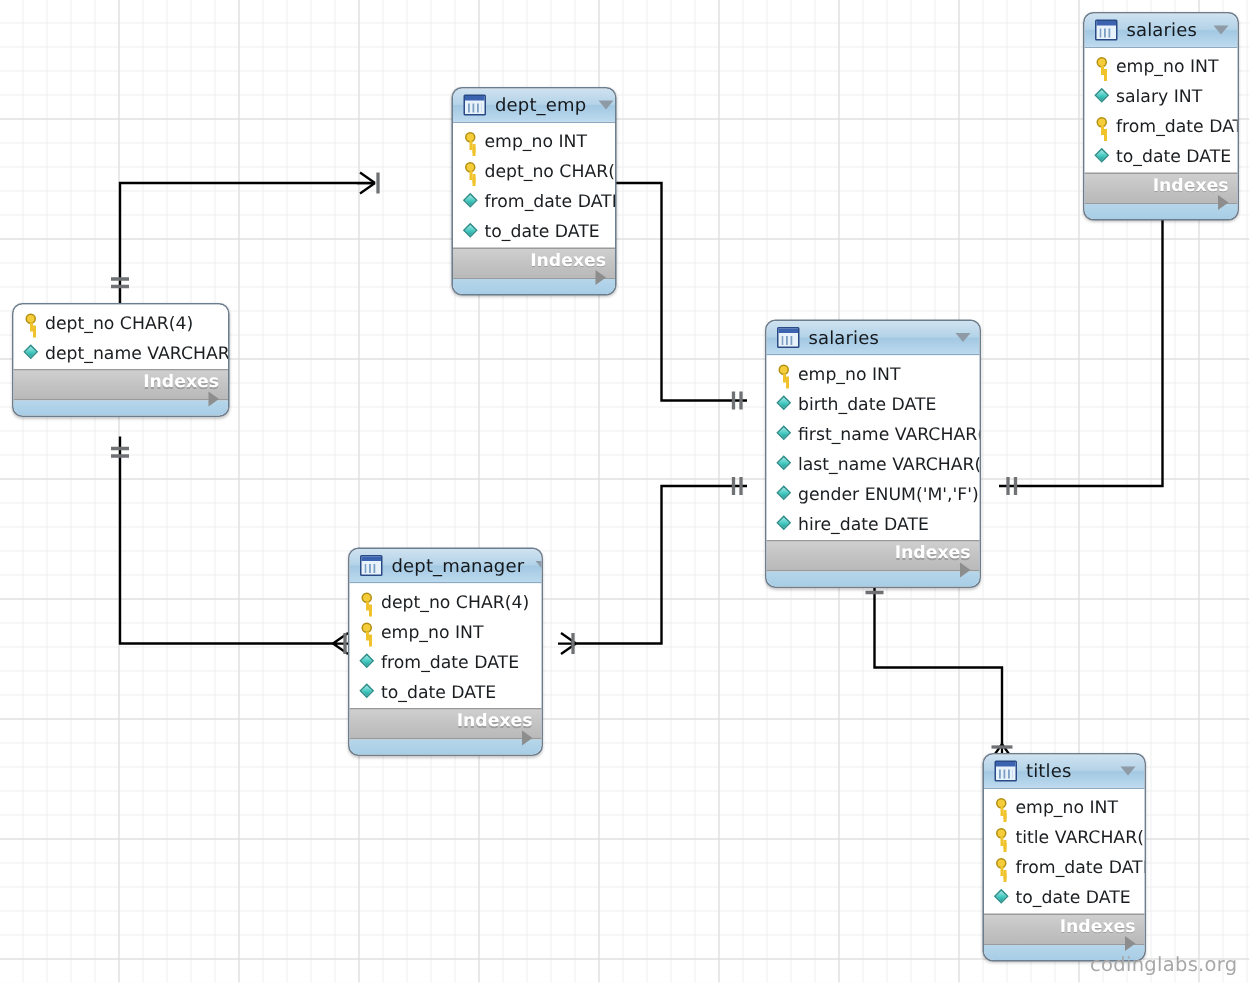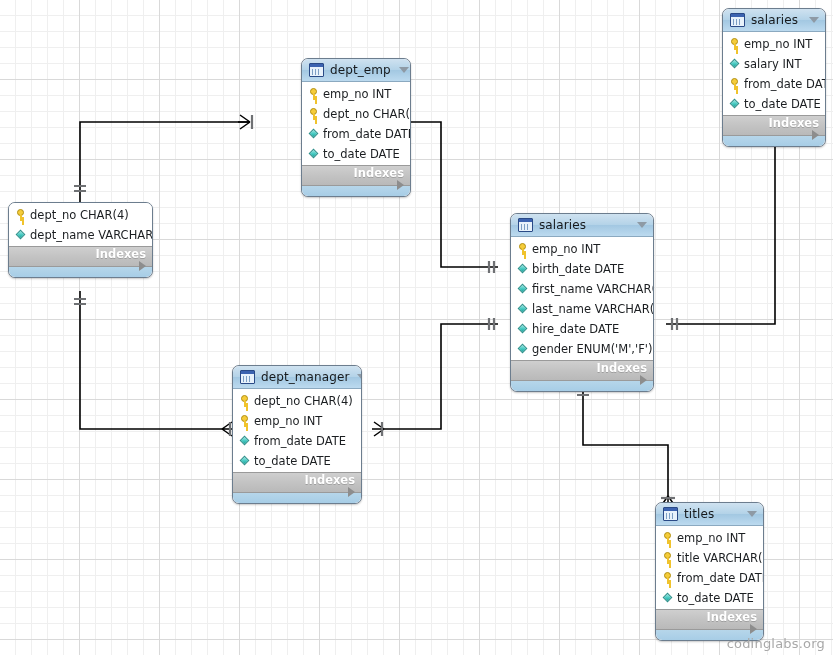--- a/index.html
+++ b/index.html
@@ -345,25 +345,25 @@
       <div class="fld">
         <span class="ico-dia"></span>
         <span class="fld-label">first_name VARCHAR(14)</span>
       </div>
       <div class="fld">
         <span class="ico-dia"></span>
         <span class="fld-label">last_name VARCHAR(16)</span>
       </div>
       <div class="fld">
         <span class="ico-dia"></span>
+        <span class="fld-label">gender ENUM('M','F')</span>
+      </div>
+      <div class="fld">
+        <span class="ico-dia"></span>
         <span class="fld-label">hire_date DATE</span>
-      </div>
-      <div class="fld">
-        <span class="ico-dia"></span>
-        <span class="fld-label">gender ENUM('M','F')</span>
       </div>
     </div>
     <div class="tbl-indexes">
       <span class="tbl-indexes-label">Indexes</span>
       <span class="tbl-indexes-caret"></span>
     </div>
     <div class="tbl-foot"></div>
   </div>
 
   <div class="tbl" style="left:232px; top:365px; width:130px;">

